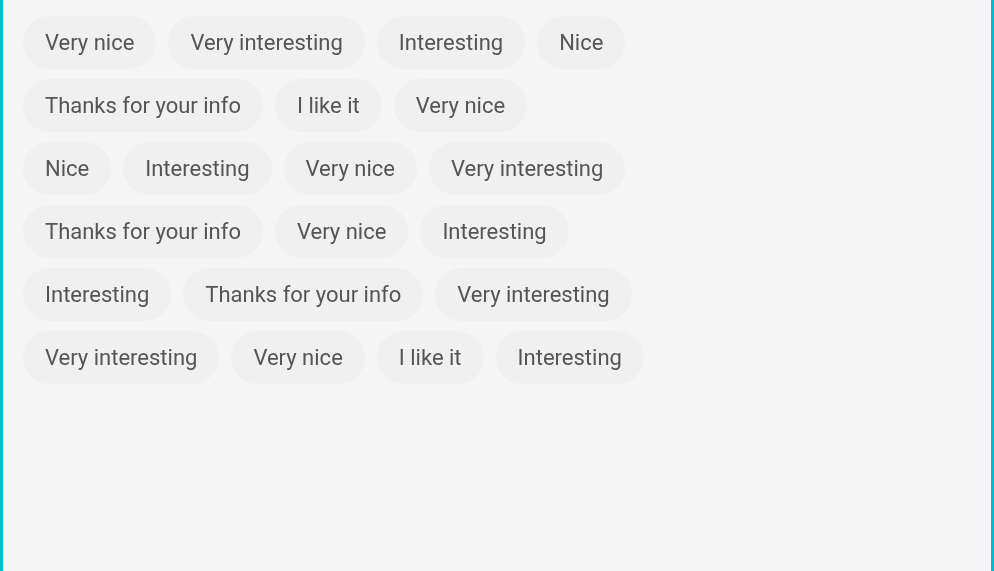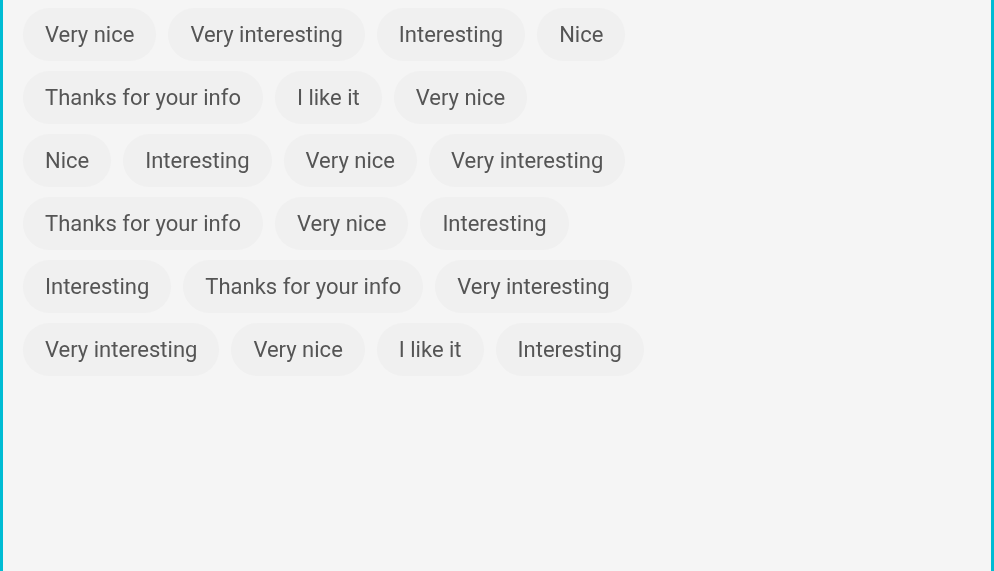--- a/index.html
+++ b/index.html
@@ -16,21 +16,21 @@
       overflow: hidden;
     }
 
     .container {
       width: 994px;
       height: 571px;
       background: #f5f5f5;
       position: relative;
       border-left: 3px solid #00bcd4;
       border-right: 3px solid #00bcd4;
-      padding: 8px 20px;
+      padding: 16px 20px;
     }
 
     .tags-grid {
       display: flex;
       flex-direction: column;
       gap: 10px;
     }
 
     .tags-row {
       display: flex;

